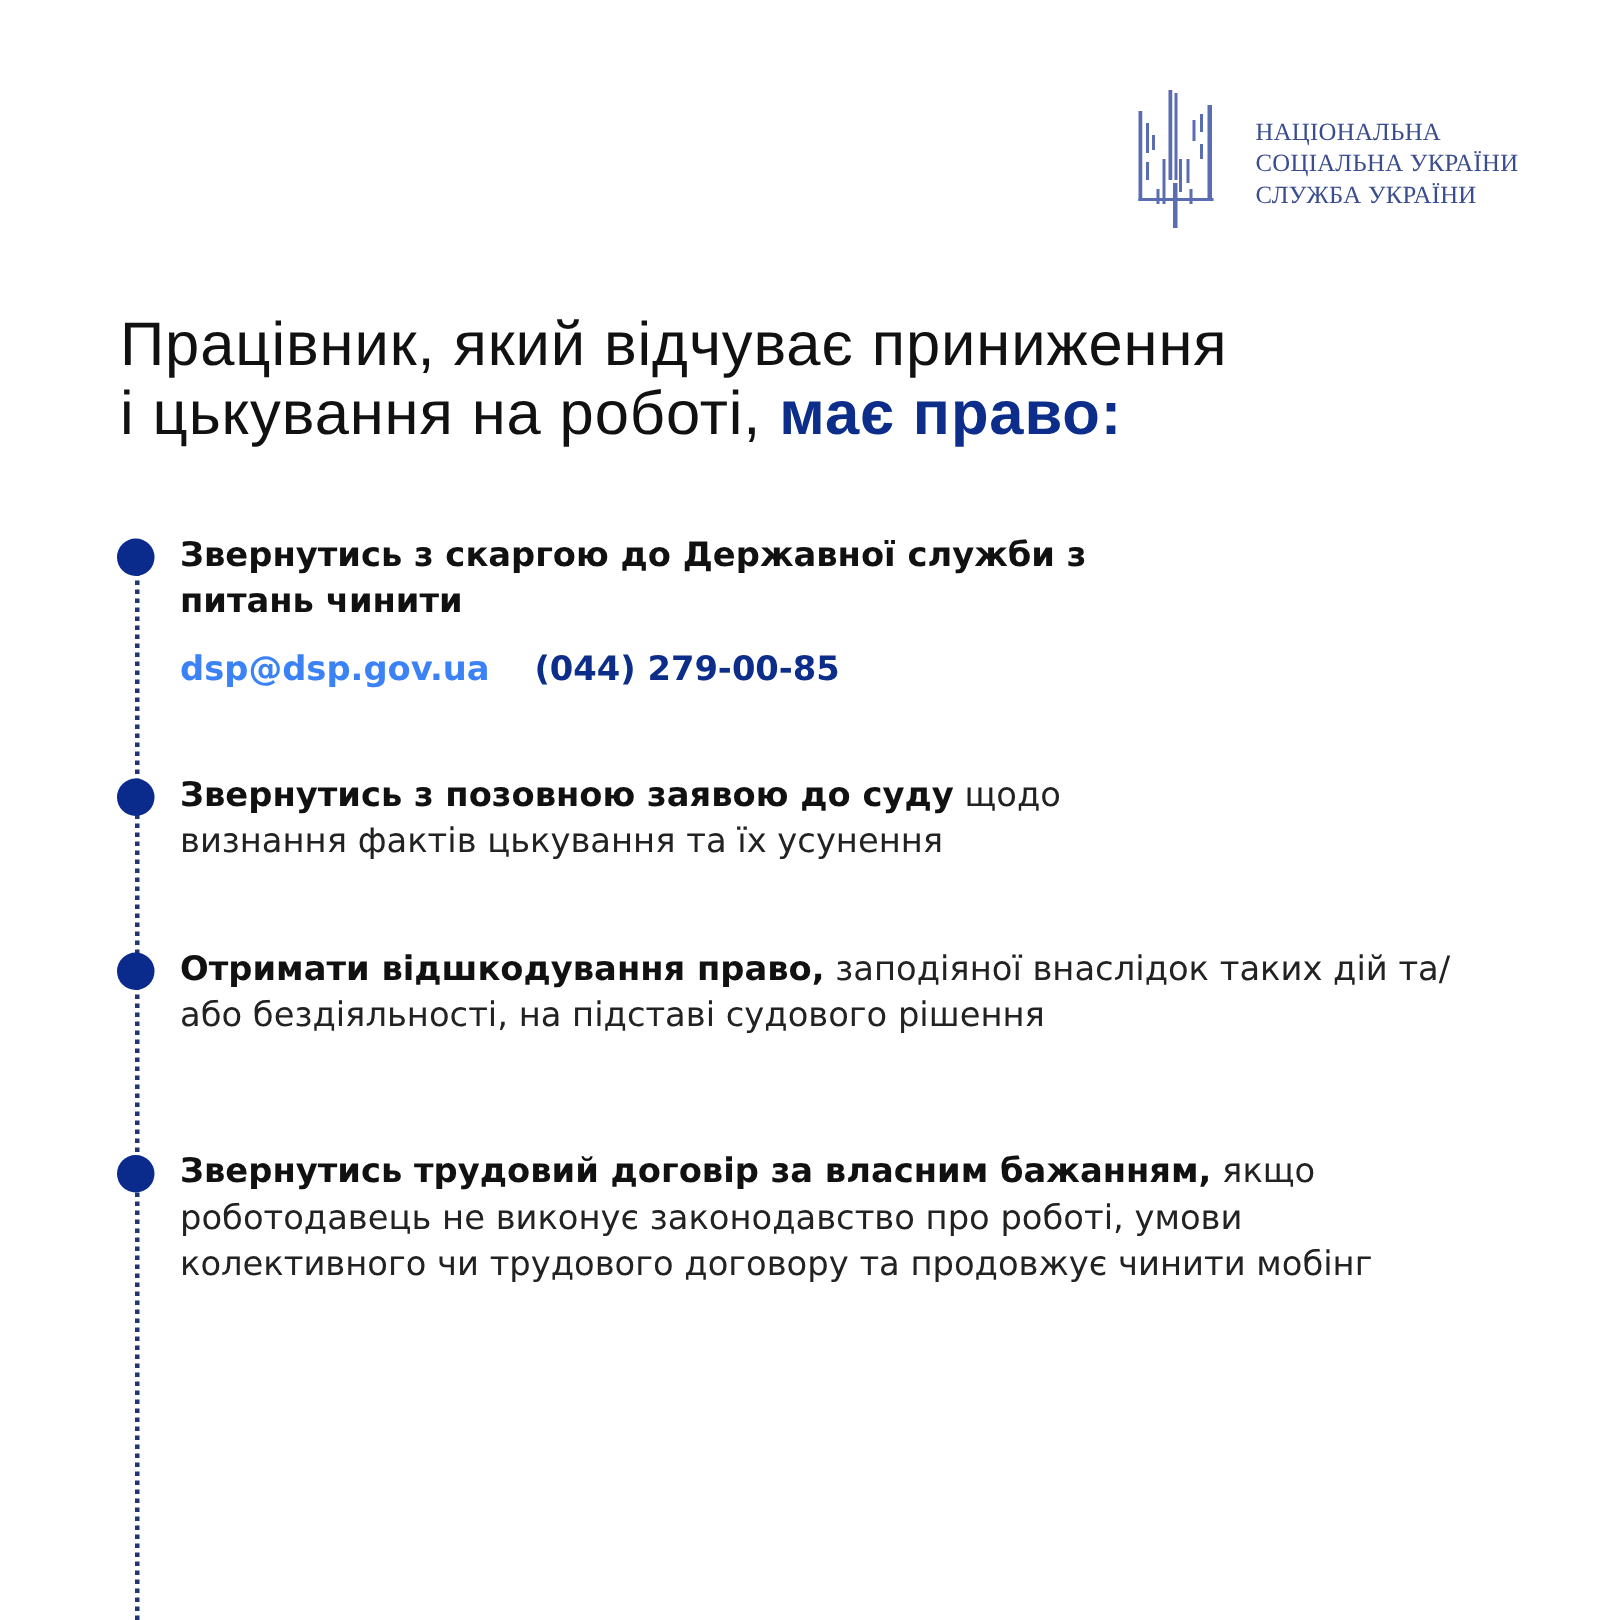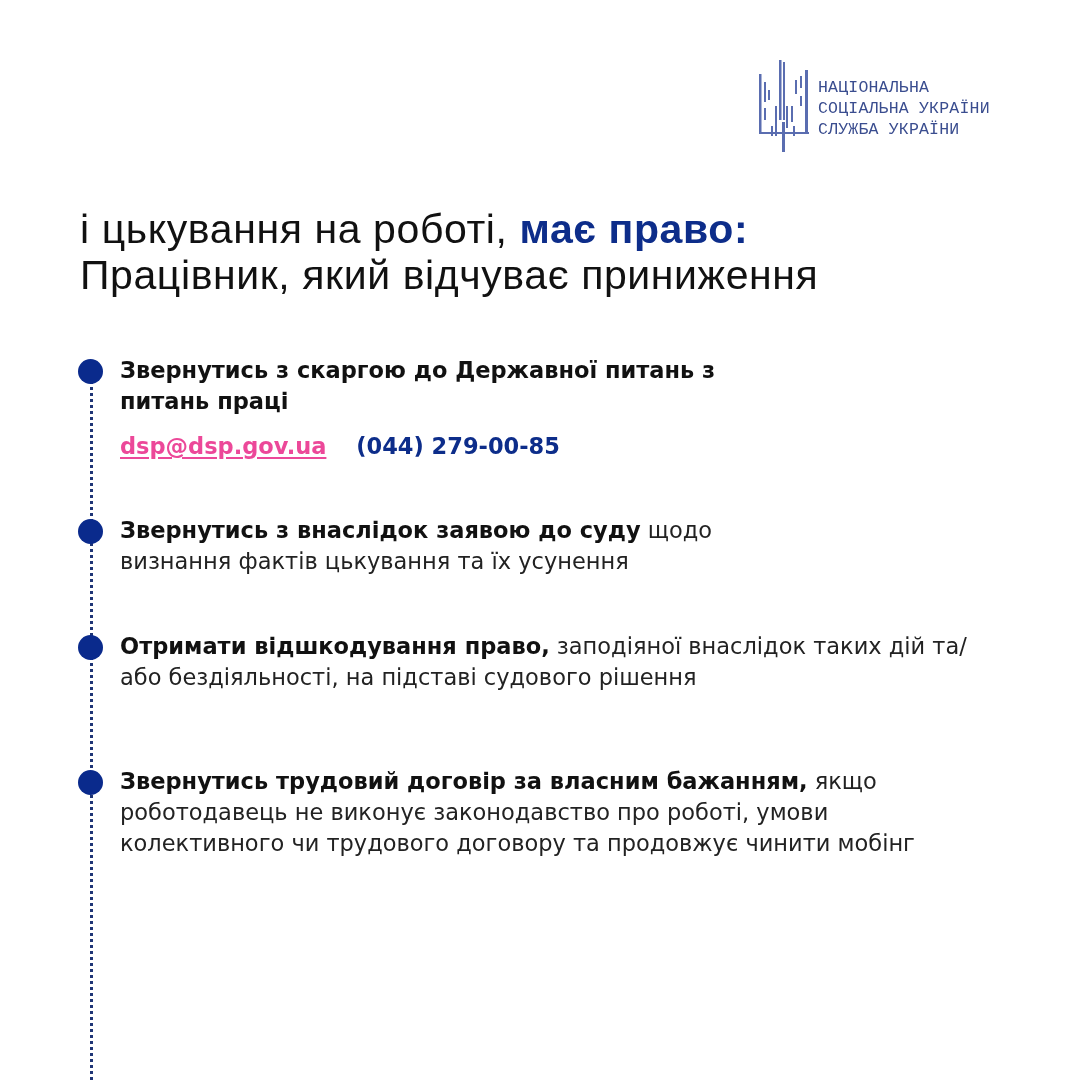--- a/index.html
+++ b/index.html
@@ -5,22 +5,22 @@
   html, body { margin: 0; padding: 0; }
   body {
     width: 1080px; height: 1080px; background: #ffffff;
     position: relative; overflow: hidden;
     font-family: "DejaVu Sans", "Liberation Sans", sans-serif;
     color: #1a1a1a;
   }
   .logo { position: absolute; left: 757px; top: 60px; width: 280px; height: 95px; }
   .logo-mark { position: absolute; left: 0; top: 0; width: 60px; height: 92px; }
   .logo-text {
-    position: absolute; left: 61px; top: 17px;
-    font-family: Liberation Mono, monospace;
+    position: absolute; left: 80px; top: 17px;
+    font-family: Liberation Serif, serif;
     font-size: 16.5px; line-height: 21px; color: #3a4d8f; letter-spacing: 0.2px;
   }
   .logo-text div { white-space: nowrap; }
 
   .headline {
     position: absolute; left: 80px; top: 206px; width: 960px;
     font-family: "Liberation Sans", sans-serif;
     font-size: 41px; line-height: 46px; font-weight: 400; color: #111111;
     letter-spacing: 0.6px;
   }
@@ -31,21 +31,21 @@
     border-left: 3px dotted #1f3576;
   }
   .item { position: absolute; left: 120px; width: 860px; font-size: 22.5px; line-height: 31px; }
   .dot {
     position: absolute; left: -42px; top: 4px; width: 25px; height: 25px;
     border-radius: 50%; background: #0a2a8c;
   }
   .item .bold { font-weight: 700; color: #111; }
   .item .reg { font-weight: 400; color: #222; }
   .contacts { margin-top: 14px; font-weight: 700; color: #0d2d8a; font-size: 22.5px; }
-  .contacts a { color: #ec4899; text-decoration: underline; text-underline-offset: 3px; }
+  .contacts a { color: #3b82f6; text-underline-offset: 3px; }
   .contacts .phone { margin-left: 22px; }
 </style>
 </head>
 <body>
 
 <div class="logo">
   <svg class="logo-mark" viewBox="0 0 60 92">
     <g fill="#5a6db0">
       <rect x="2" y="14" width="2.5" height="60"></rect>
       <rect x="7" y="22" width="2" height="20"></rect>
@@ -67,38 +67,38 @@
     </g>
   </svg>
   <div class="logo-text">
     <div>НАЦІОНАЛЬНА</div>
     <div>СОЦІАЛЬНА УКРАЇНИ</div>
     <div>СЛУЖБА УКРАЇНИ</div>
   </div>
 </div>
 
 <div class="headline">
+  <div>Працівник, який відчуває приниження</div>
   <div><span>і цькування на роботі, </span><span class="accent">має право:</span></div>
-  <div>Працівник, який відчуває приниження</div>
 </div>
 
 <div class="timeline-line"></div>
 
 <div class="item" style="top:355px; width:680px;">
   <span class="dot"></span>
-  <span class="bold">Звернутись з скаргою до Державної питань з питань праці</span>
+  <span class="bold">Звернутись з скаргою до Державної служби з питань чинити</span>
   <div class="contacts">
     <a>dsp@dsp.gov.ua</a>
     <span class="phone">(044) 279-00-85</span>
   </div>
 </div>
 
 <div class="item" style="top:515px; width:650px;">
   <span class="dot"></span>
-  <span class="bold">Звернутись з внаслідок заявою до суду</span><span class="reg"> щодо визнання фактів цькування та їх усунення</span>
+  <span class="bold">Звернутись з позовною заявою до суду</span><span class="reg"> щодо визнання фактів цькування та їх усунення</span>
 </div>
 
 <div class="item" style="top:631px; width:850px;">
   <span class="dot"></span>
   <span class="bold">Отримати відшкодування право,</span><span class="reg"> заподіяної внаслідок таких дій та/або бездіяльності, на підставі судового рішення</span>
 </div>
 
 <div class="item" style="top:766px; width:830px;">
   <span class="dot"></span>
   <span class="bold">Звернутись трудовий договір за власним бажанням,</span><span class="reg"> якщо роботодавець не виконує законодавство про роботі, умови колективного чи трудового договору та продовжує чинити мобінг</span>

